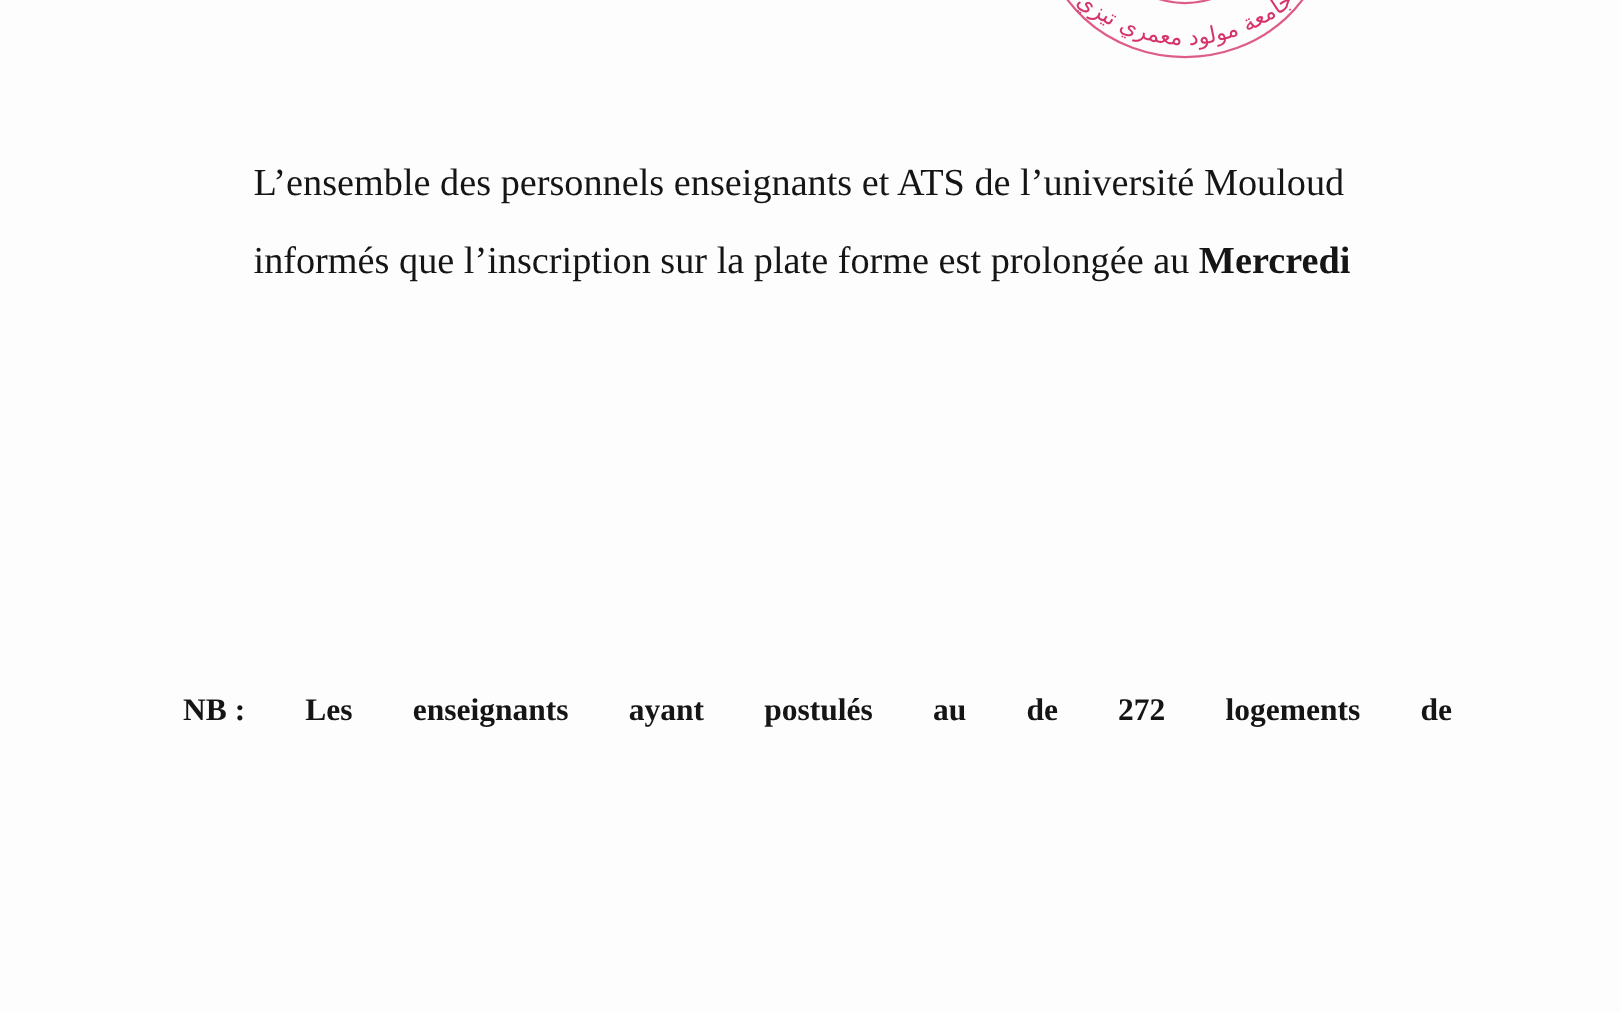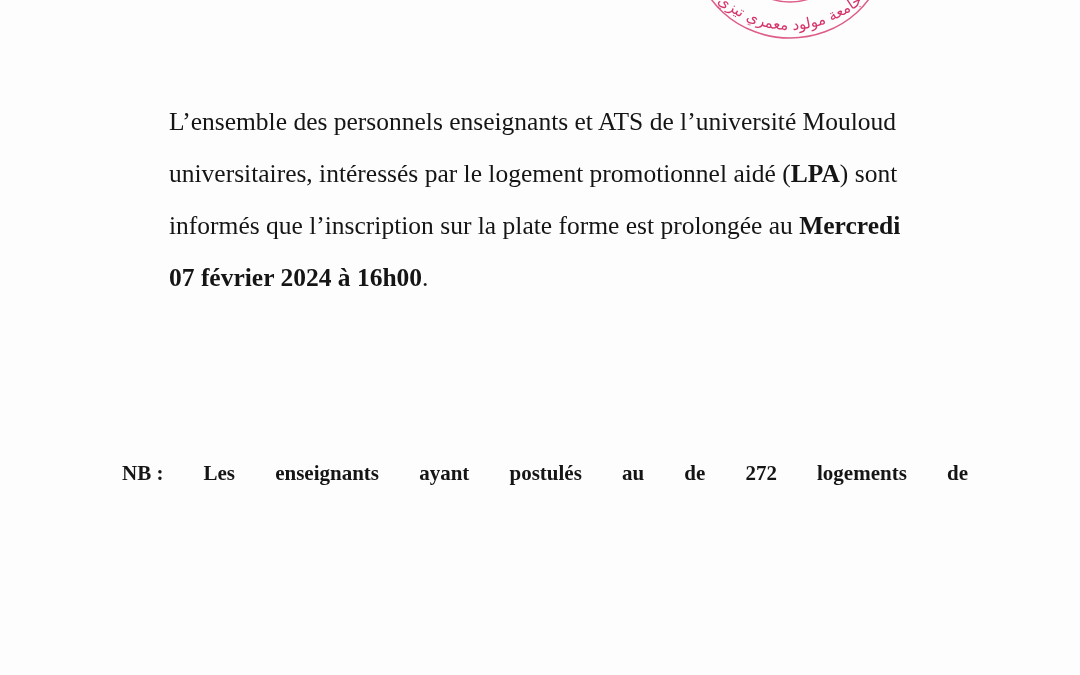--- a/index.html
+++ b/index.html
@@ -21,23 +21,21 @@
   <defs>
       <path id="arc" d="M 18 105 Q 100 175 182 105"></path>
     </defs>
   <text font-size="15" fill="#d6336c" font-family="DejaVu Sans, sans-serif">
     <textPath href="#arc" startOffset="50%" text-anchor="middle">جامعة مولود معمري تيزي</textPath>
   </text>
 </svg>
 
 <div class="para" style="top:96px;">
   <span class="line">L’ensemble des personnels enseignants et ATS de l’université Mouloud</span>
-  <span class="line"><span>universitaires, intéressés par le logement promotionnel  aidé (</span><span class="b">LPA</span><span>) sont</span></span>
   <span class="line"><span>informés que l’inscription sur la plate forme est prolongée au </span><span class="b">Mercredi</span></span>
-  <span class="line"><span class="b">07 février 2024 à 16h00</span><span>.</span></span>
 </div>
 
 <div class="nb">
   <div class="l1">
     <span>NB :</span>
     <span>Les</span>
     <span>enseignants</span>
     <span>ayant</span>
     <span>postulés</span>
     <span>au</span>

